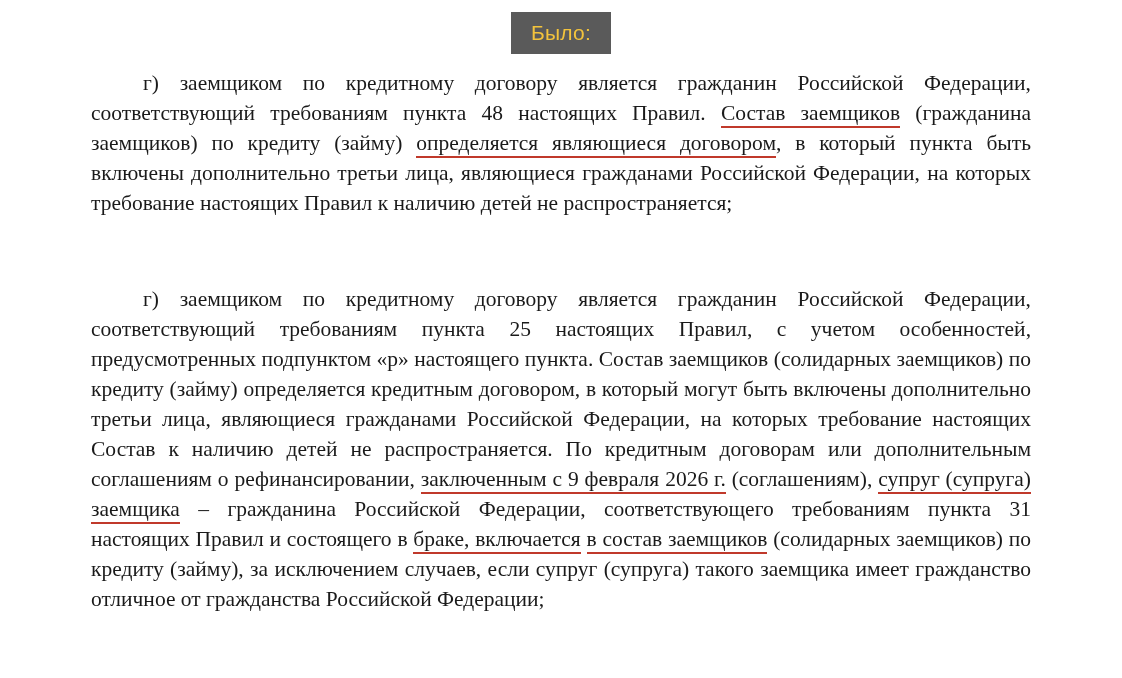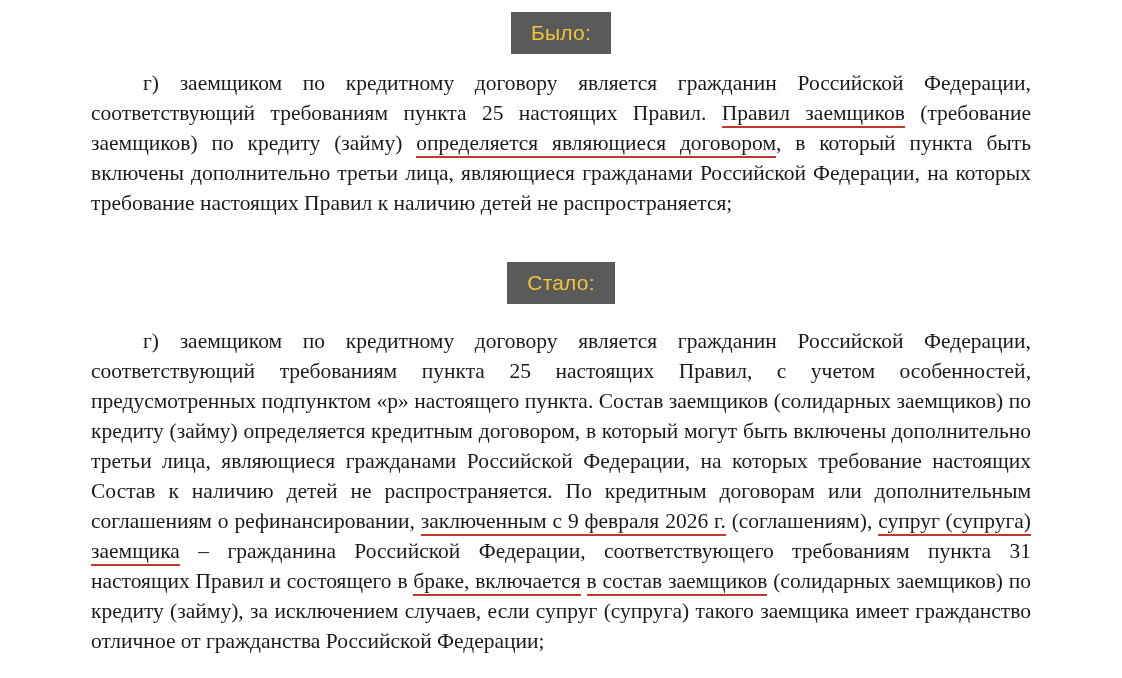--- a/index.html
+++ b/index.html
@@ -67,32 +67,29 @@
   <div class="top-pad"></div>
 
   <div class="badge-row">
     <span class="badge">Было:</span>
   </div>
 
   <div class="spacer-1"></div>
 
   <div class="block">
     <p class="para was"><span>г) заемщиком по кредитному договору является гражданин Российской Федерации,</span>
-      <span>соответствующий требованиям пункта 25 настоящих Правил. </span><span class="u">Правил заемщиков</span><span> (требование</span>
+      <span>соответствующий требованиям пункта 48 настоящих Правил. </span><span class="u">Состав заемщиков</span><span> (гражданина</span>
       <span>заемщиков) по кредиту (займу) </span><span class="u">определяется являющиеся договором</span><span>, в который пункта быть</span>
       <span>включены дополнительно третьи лица, являющиеся гражданами Российской Федерации, на</span>
       <span>которых требование настоящих Правил к наличию детей не распространяется;</span>
     </p>
   </div>
 
   <div class="spacer-2"></div>
 
-  <div class="badge-row">
-    <span class="badge">Стало:</span>
-  </div>
 
   <div class="spacer-3"></div>
 
   <div class="block">
     <p class="para became"><span>г) заемщиком по кредитному договору является гражданин Российской Федерации,</span>
       <span>соответствующий требованиям пункта 25 настоящих Правил, с учетом особенностей,</span>
       <span>предусмотренных подпунктом «р» настоящего пункта. Состав заемщиков (солидарных заемщиков)</span>
       <span>по кредиту (займу) определяется кредитным договором, в который могут быть включены</span>
       <span>дополнительно третьи лица, являющиеся гражданами Российской Федерации, на которых</span>
       <span>требование настоящих Состав к наличию детей не распространяется. По кредитным договорам или</span>

